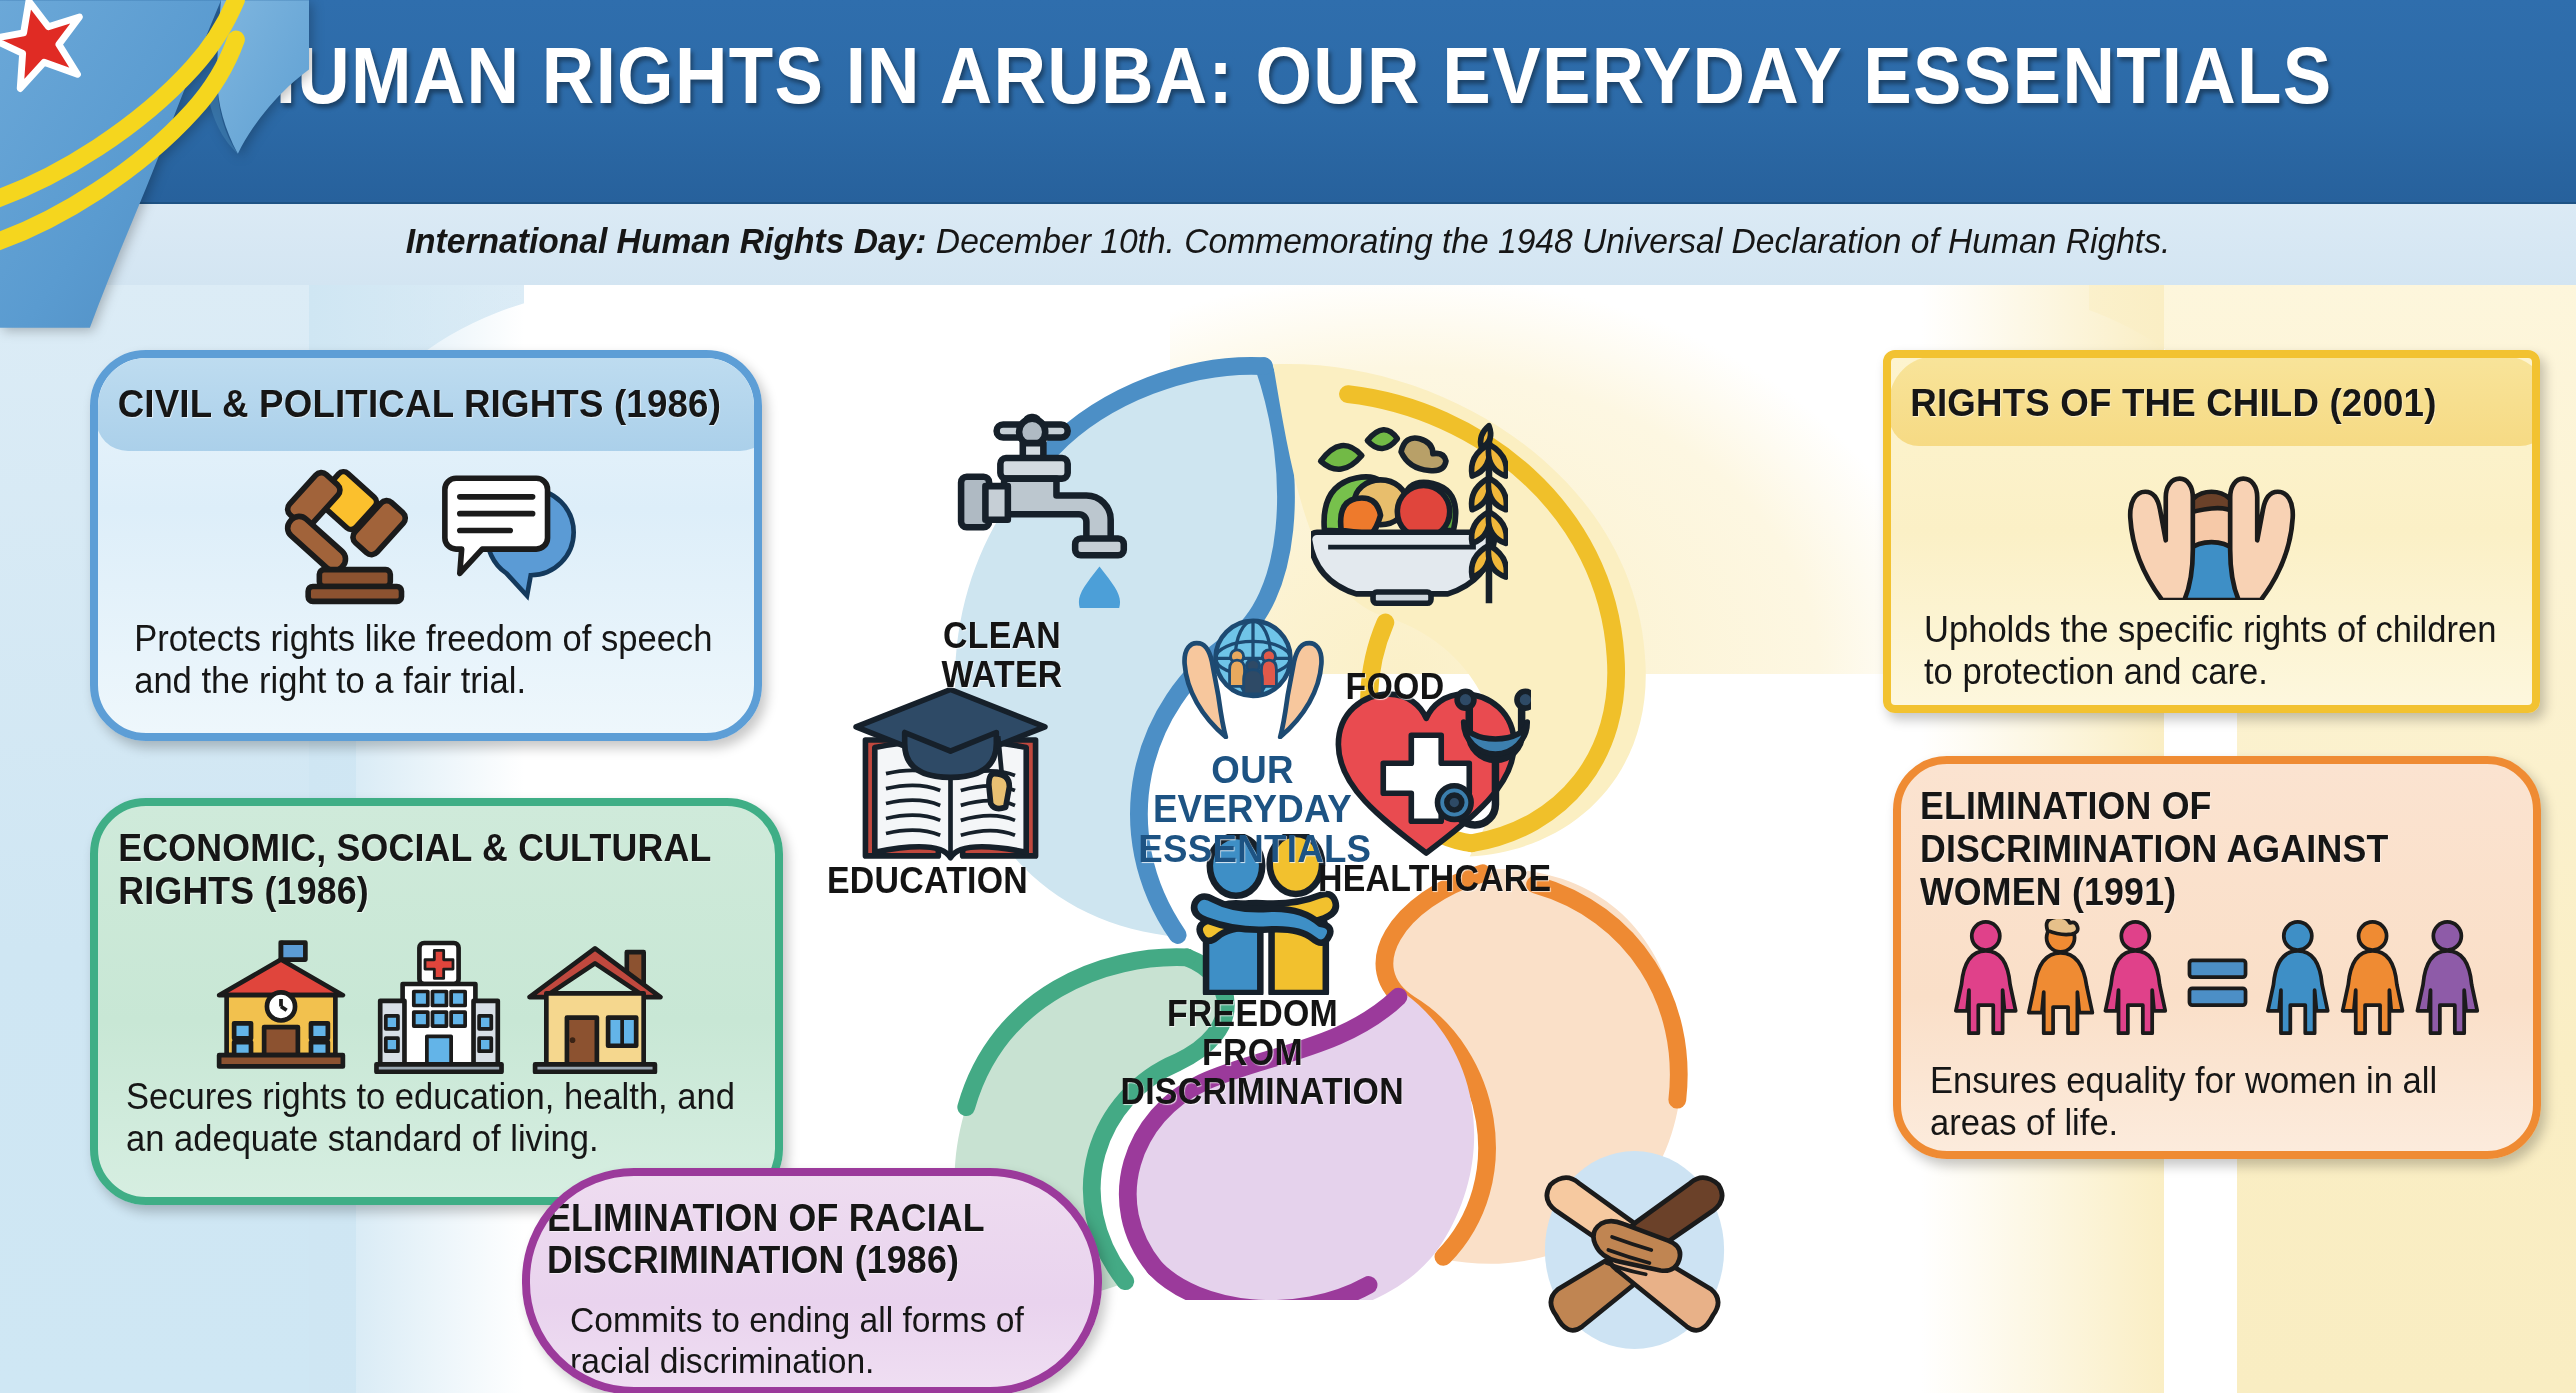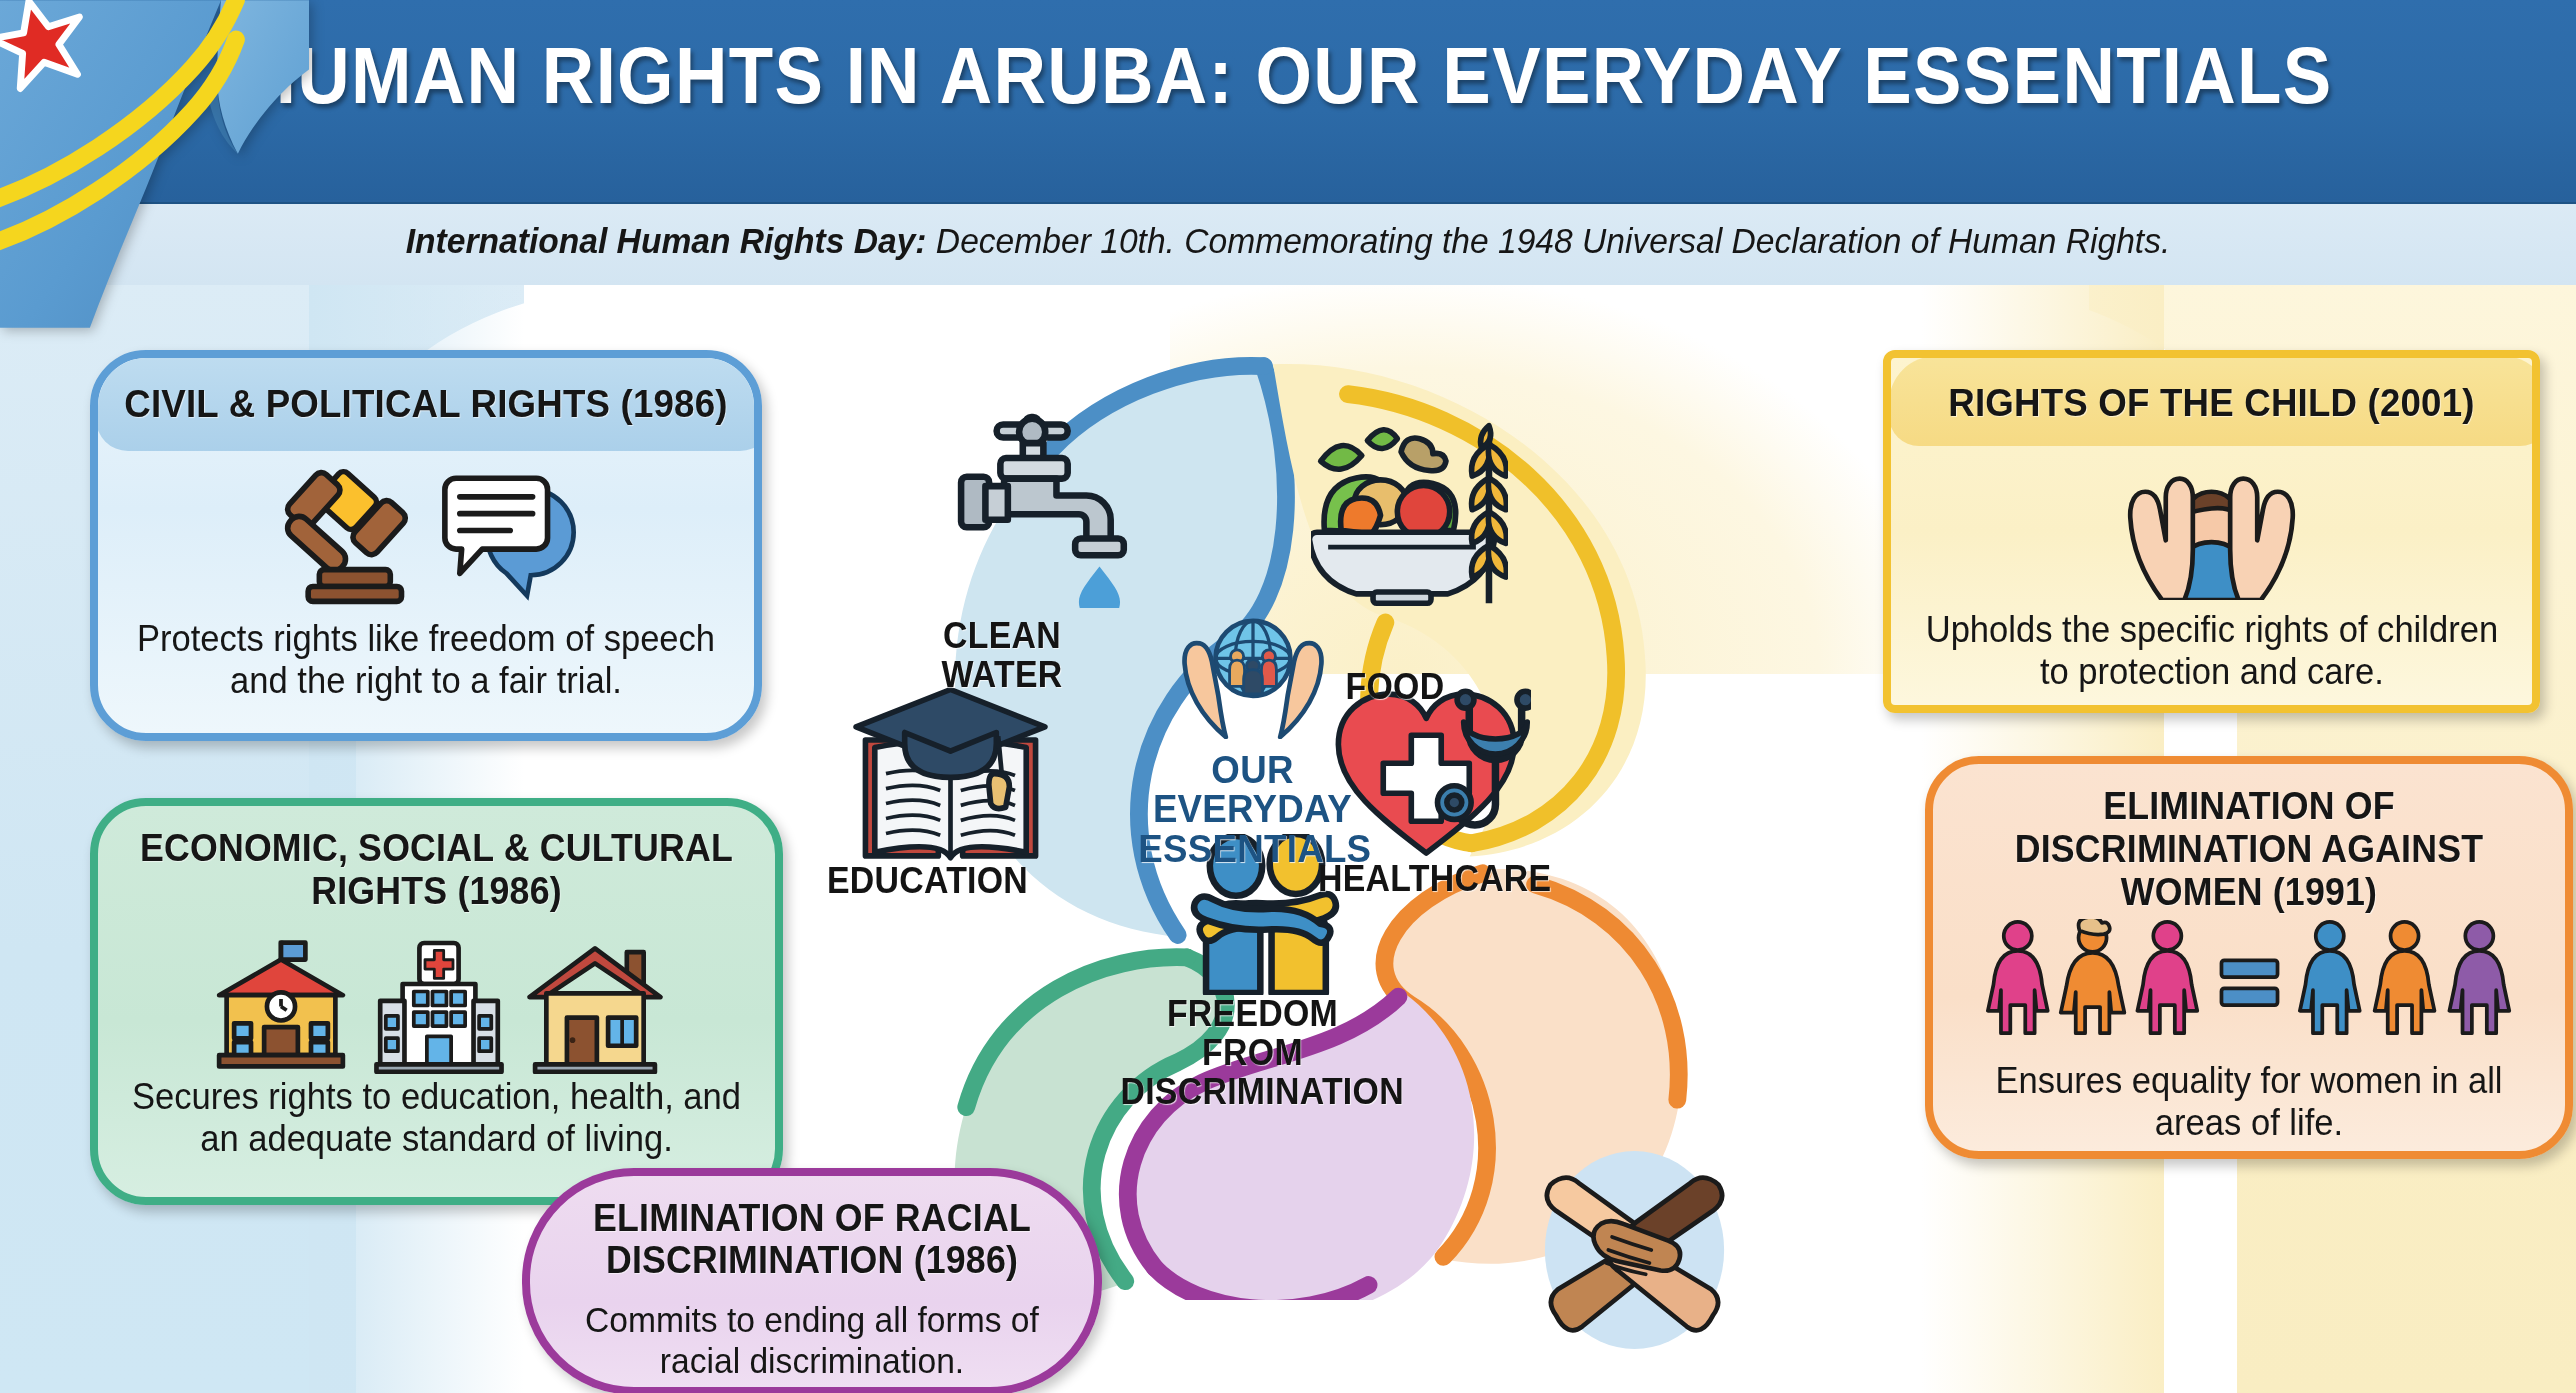--- a/index.html
+++ b/index.html
@@ -79,21 +79,21 @@
     filter:drop-shadow(3.7px 3.7px 5.6px rgba(0,0,0,0.25));
   }
 
   
   .card {
     position:absolute; z-index:8;
     border-radius:56px;
     border:8.4px solid #888;
     box-shadow:4.7px 6.6px 11.2px rgba(0,0,0,0.22);
     overflow:hidden;
-    text-align:center;
+    text-align:left;
   }
   .card .head {
     font-weight:bold;
     letter-spacing:0.2px;
     color:#161616;
     transform:scaleX(0.94);
     text-shadow:0.9px 0.9px 0.9px rgba(255,255,255,0.6);
   }
   .card .desc {
     color:#161616;
@@ -153,21 +153,20 @@
   #card-child .head { position:absolute; left:0; right:0; top:22.5px; font-size:39px; }
   #card-child .icons { position:absolute; left:0; right:0; top:103px; height:140px; }
   #card-child .desc { position:absolute; left:20.6px; right:20.6px; top:251px; font-size:36px; line-height:1.18; }
 
   
   #card-women {
     left:1893px; top:756px; width:648px; height:403px;
     border-color:#ef8b33;
     border-radius:54px;
     background:linear-gradient(180deg,#fbe3d0 0%,#fadfc8 60%,#fcebdc 100%);
-    margin-left:32px;
   }
   #card-women .head { position:absolute; left:0; right:0; top:20.6px; font-size:38px; line-height:1.14; }
   #card-women .icons { position:absolute; left:0; right:0; top:155px; height:122px; }
   #card-women .desc { position:absolute; left:17px; right:17px; top:296px; font-size:36px; line-height:1.18; }
 
   
   #diagram {
     position:absolute; left:824px; top:308px; width:945px; height:992px;
     z-index:7;
   }

